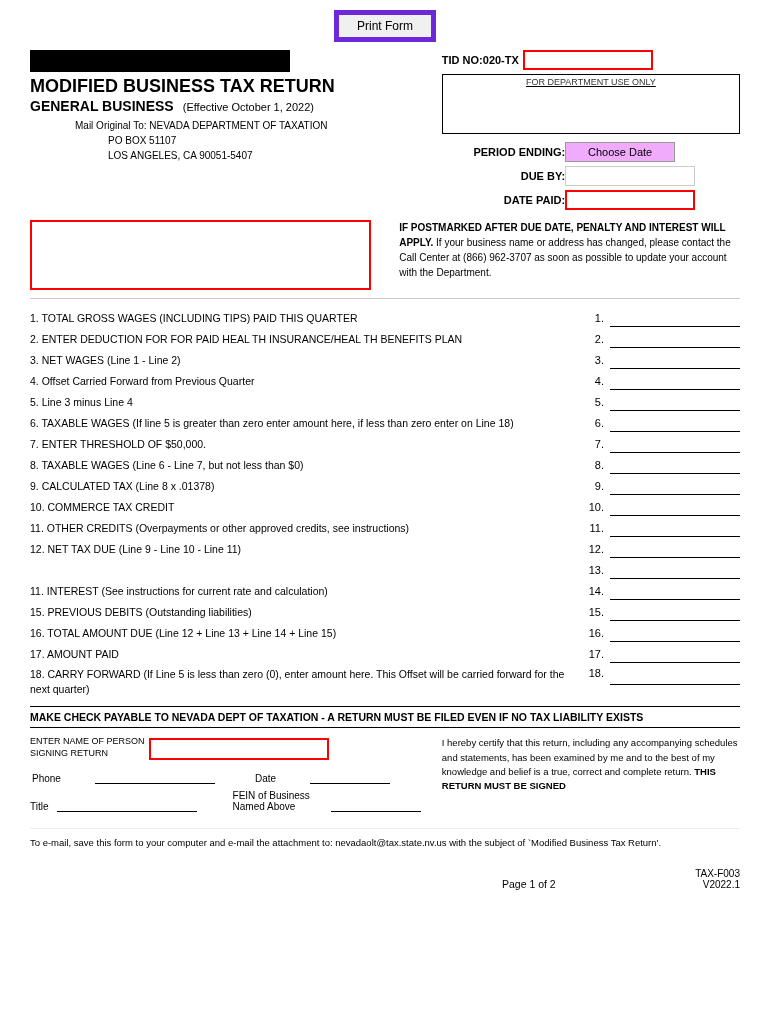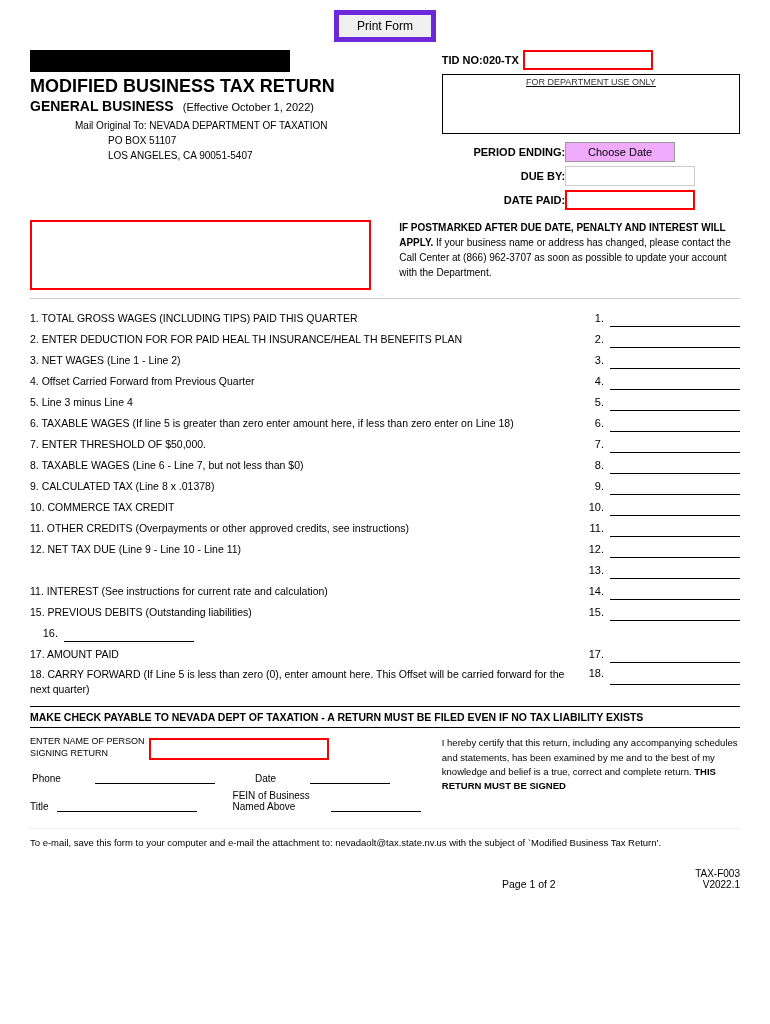--- a/index.html
+++ b/index.html
@@ -434,20 +434,21 @@
     <input class="line-input" type="text" style="">
   </div>
 
   <div class="line-row">
     <span class="line-desc">15. PREVIOUS DEBITS (Outstanding liabilities)</span>
     <span class="line-num">15.</span>
     <input class="line-input" type="text" style="">
   </div>
 
   <div class="line-row">
+    <span class="line-desc">16. TOTAL AMOUNT DUE (Line 12 + Line 13 + Line 14 + Line 15)</span>
     <span class="line-num">16.</span>
     <input class="line-input" type="text" style="">
   </div>
 
   <div class="line-row">
     <span class="line-desc">17. AMOUNT PAID</span>
     <span class="line-num">17.</span>
     <input class="line-input" type="text" style="">
   </div>
 

